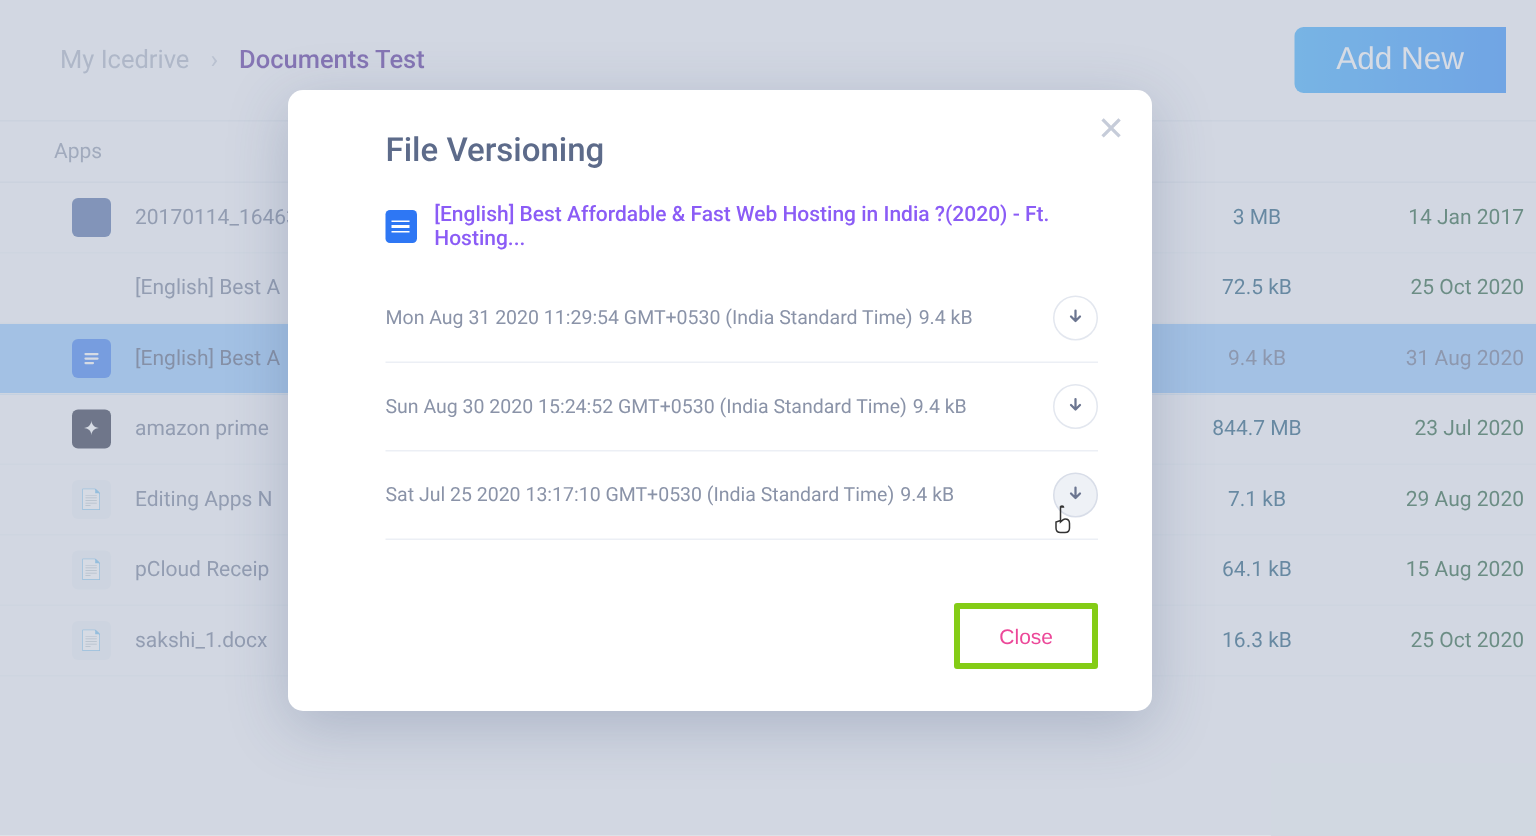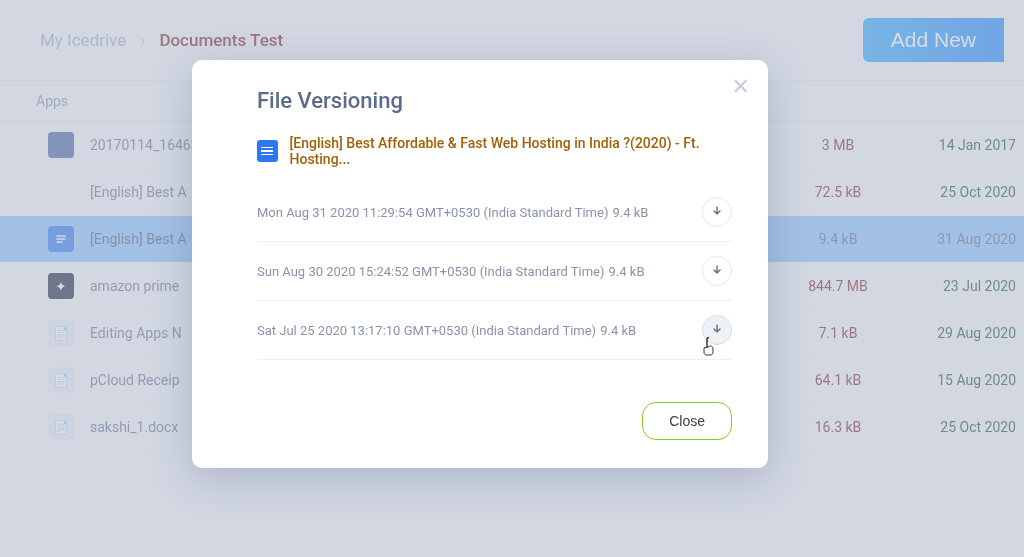--- a/index.html
+++ b/index.html
@@ -25,21 +25,21 @@
       padding: 18px 20px 18px 40px;
     }
     .breadcrumb {
       display: flex;
       align-items: flex-start;
       gap: 14px;
       font-size: 17px;
     }
     .crumb-root { color: #a8b0c2; }
     .crumb-sep { color: #c0c6d4; }
-    .crumb-current { color: #7f1d1d; font-weight: 500; }
+    .crumb-current { color: #4c1d95; font-weight: 500; }
     .add-new-btn {
       background: linear-gradient(90deg, #2fa9ff 0%, #1f87ff 100%);
       color: #fff;
       border: none;
       padding: 10px 28px;
       font-size: 21px;
       border-radius: 6px 0 0 6px;
       font-weight: 400;
       margin-left: 24px;
     }
@@ -66,21 +66,21 @@
       display: flex; align-items: center; justify-content: center;
       border-radius: 4px;
       font-size: 13px;
       flex-shrink: 0;
     }
     .file-icon.img { background: #4563a1; }
     .file-icon.doc-blue { background: #2e77f4; color: #fff; }
     .file-icon.dark { background: #1c2138; color:#fff; }
     .file-icon.generic { background: #eceff5; color:#b6bed0; }
     .file-name { flex: 1; white-space: nowrap; overflow: hidden; text-overflow: ellipsis; }
-    .file-size { width: 100px; text-align: center; color:#7f1d1d;}
+    .file-size { width: 100px; text-align: center; color:#0c4a6e;}
     .file-date { width: 120px; text-align: right; padding-right: 8px; color:#14532d;}
     .file-row.selected .file-size, .file-row.selected .file-date { color:#5d6b8a; }
 
     
     .modal {
       position: absolute;
       left: 192px;
       top: 60px;
       width: 576px;
       background: #fff;
@@ -95,21 +95,21 @@
       right: 18px;
       color: #c6ccd9;
       font-size: 22px;
       cursor: pointer;
       line-height: 1;
     }
     .modal-body { padding: 28px 36px 24px 36px; margin-left: 29px; }
     .modal-title { font-size: 22px; color: #5d6b8a; font-weight: 500; margin-bottom: 22px;}
     .file-ref {
       display: flex; align-items: center; gap: 12px;
-      font-size: 14px; color: #a16207; font-weight: 500;
+      font-size: 14px; color: #8b5cf6; font-weight: 500;
       margin-bottom: 16px;
     }
     .file-ref .doc-ico {
       width: 22px; height: 22px; background: #2e77f4; border-radius: 3px;
       display:flex; flex-direction:column; justify-content:center; align-items:center; gap:2px;
     }
     .doc-ico span { display:block; width:12px; height:1.5px; background:#fff; }
     .version-list { }
     .version-item {
       display: flex;
@@ -129,26 +129,26 @@
       display: flex; align-items: center; justify-content: center;
       color: #6b7590;
       cursor: pointer;
     }
     .dl-btn.hover { background:#eef1f6; border-color:#d8dde8; }
     .modal-footer {
       display:flex; justify-content:flex-end;
       padding: 18px 36px 28px 36px;
     }
     .close-btn {
-      border:1px solid #84cc16;
+      border:4px solid #84cc16;
       background:#fff;
-      color:#404040;
+      color:#ec4899;
       padding: 10px 26px;
       font-size:14px;
-      border-radius:14px;
+      border-radius:2px;
       cursor:pointer;
     }
     .cursor {
       position:absolute;
       z-index:20;
       left: 700px;
       top: 335px;
       font-size:18px;
       color:#333;
       pointer-events:none;

